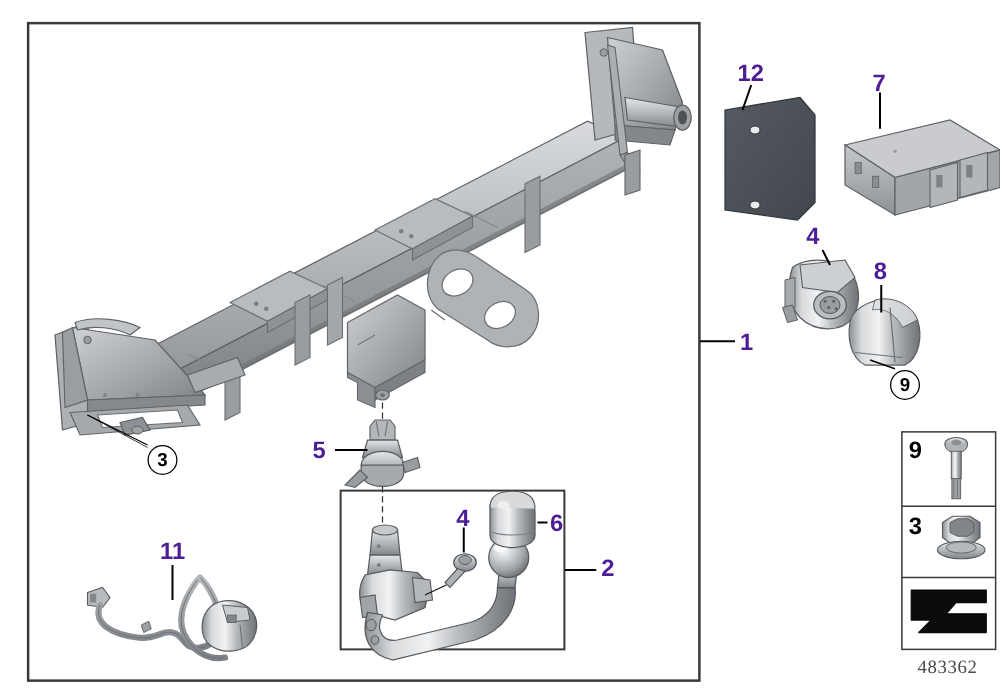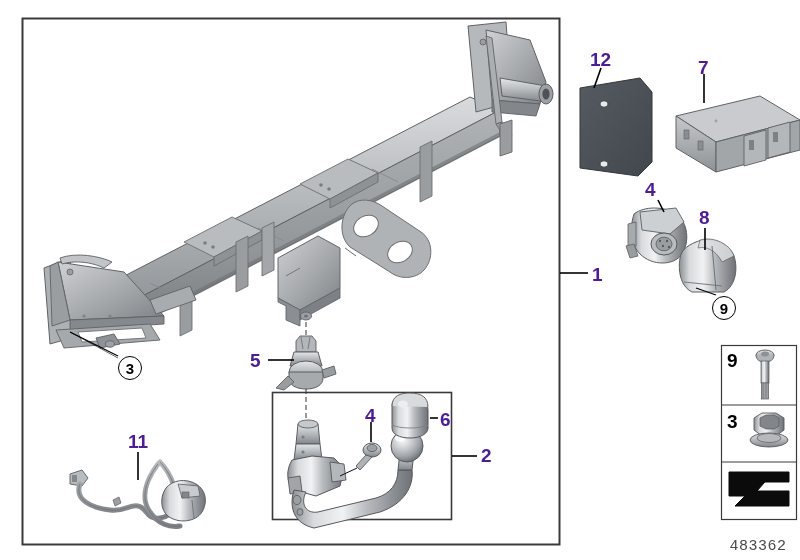--- a/index.html
+++ b/index.html
@@ -55,25 +55,24 @@
     font-weight: bold;
     font-size: 19px;
     color: #000;
   }
   #part-number {
     position: absolute;
     left: 716px;
     top: 526px;
     width: 84px;
     text-align: center;
-    font-family: Liberation Mono, monospace;
+    font-family: Liberation Serif, serif;
     font-size: 15px;
     letter-spacing: 0.5px;
     color: #4a4a4a;
-    margin-top: 12px;
   }
 </style>
 </head>
 <body>
 
 <div id="canvas">
 
   <svg id="vector-layer" viewBox="0 0 800 560" xmlns="http://www.w3.org/2000/svg">
     <defs>
       <linearGradient id="gBarTop" x1="0" y1="0" x2="0" y2="1">

